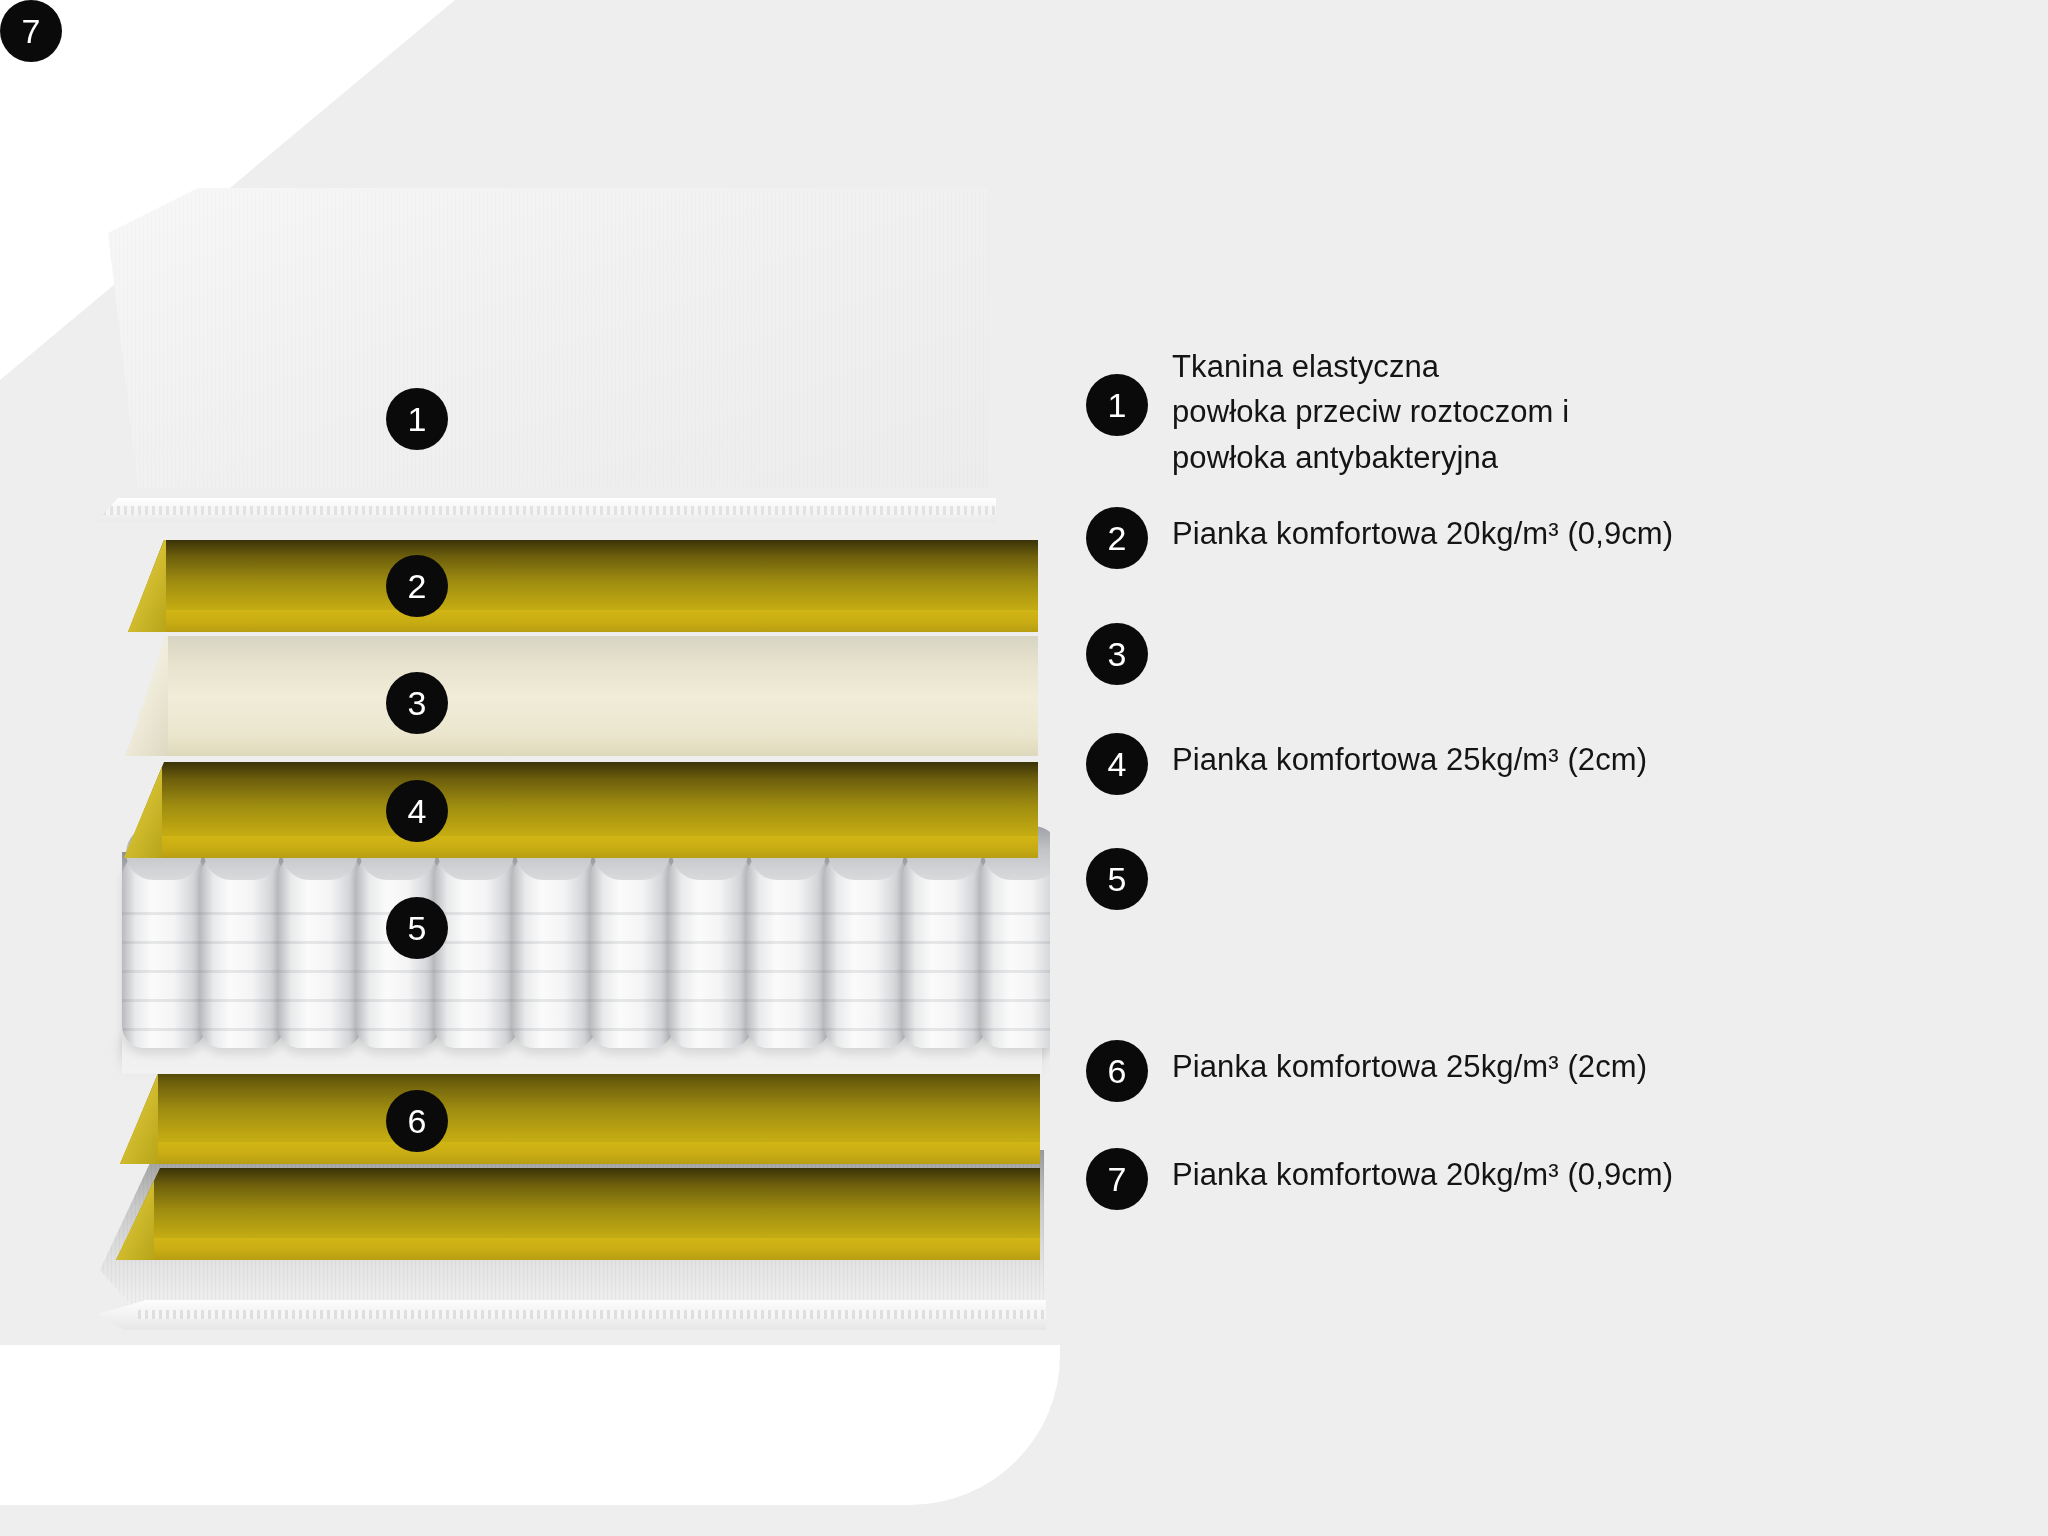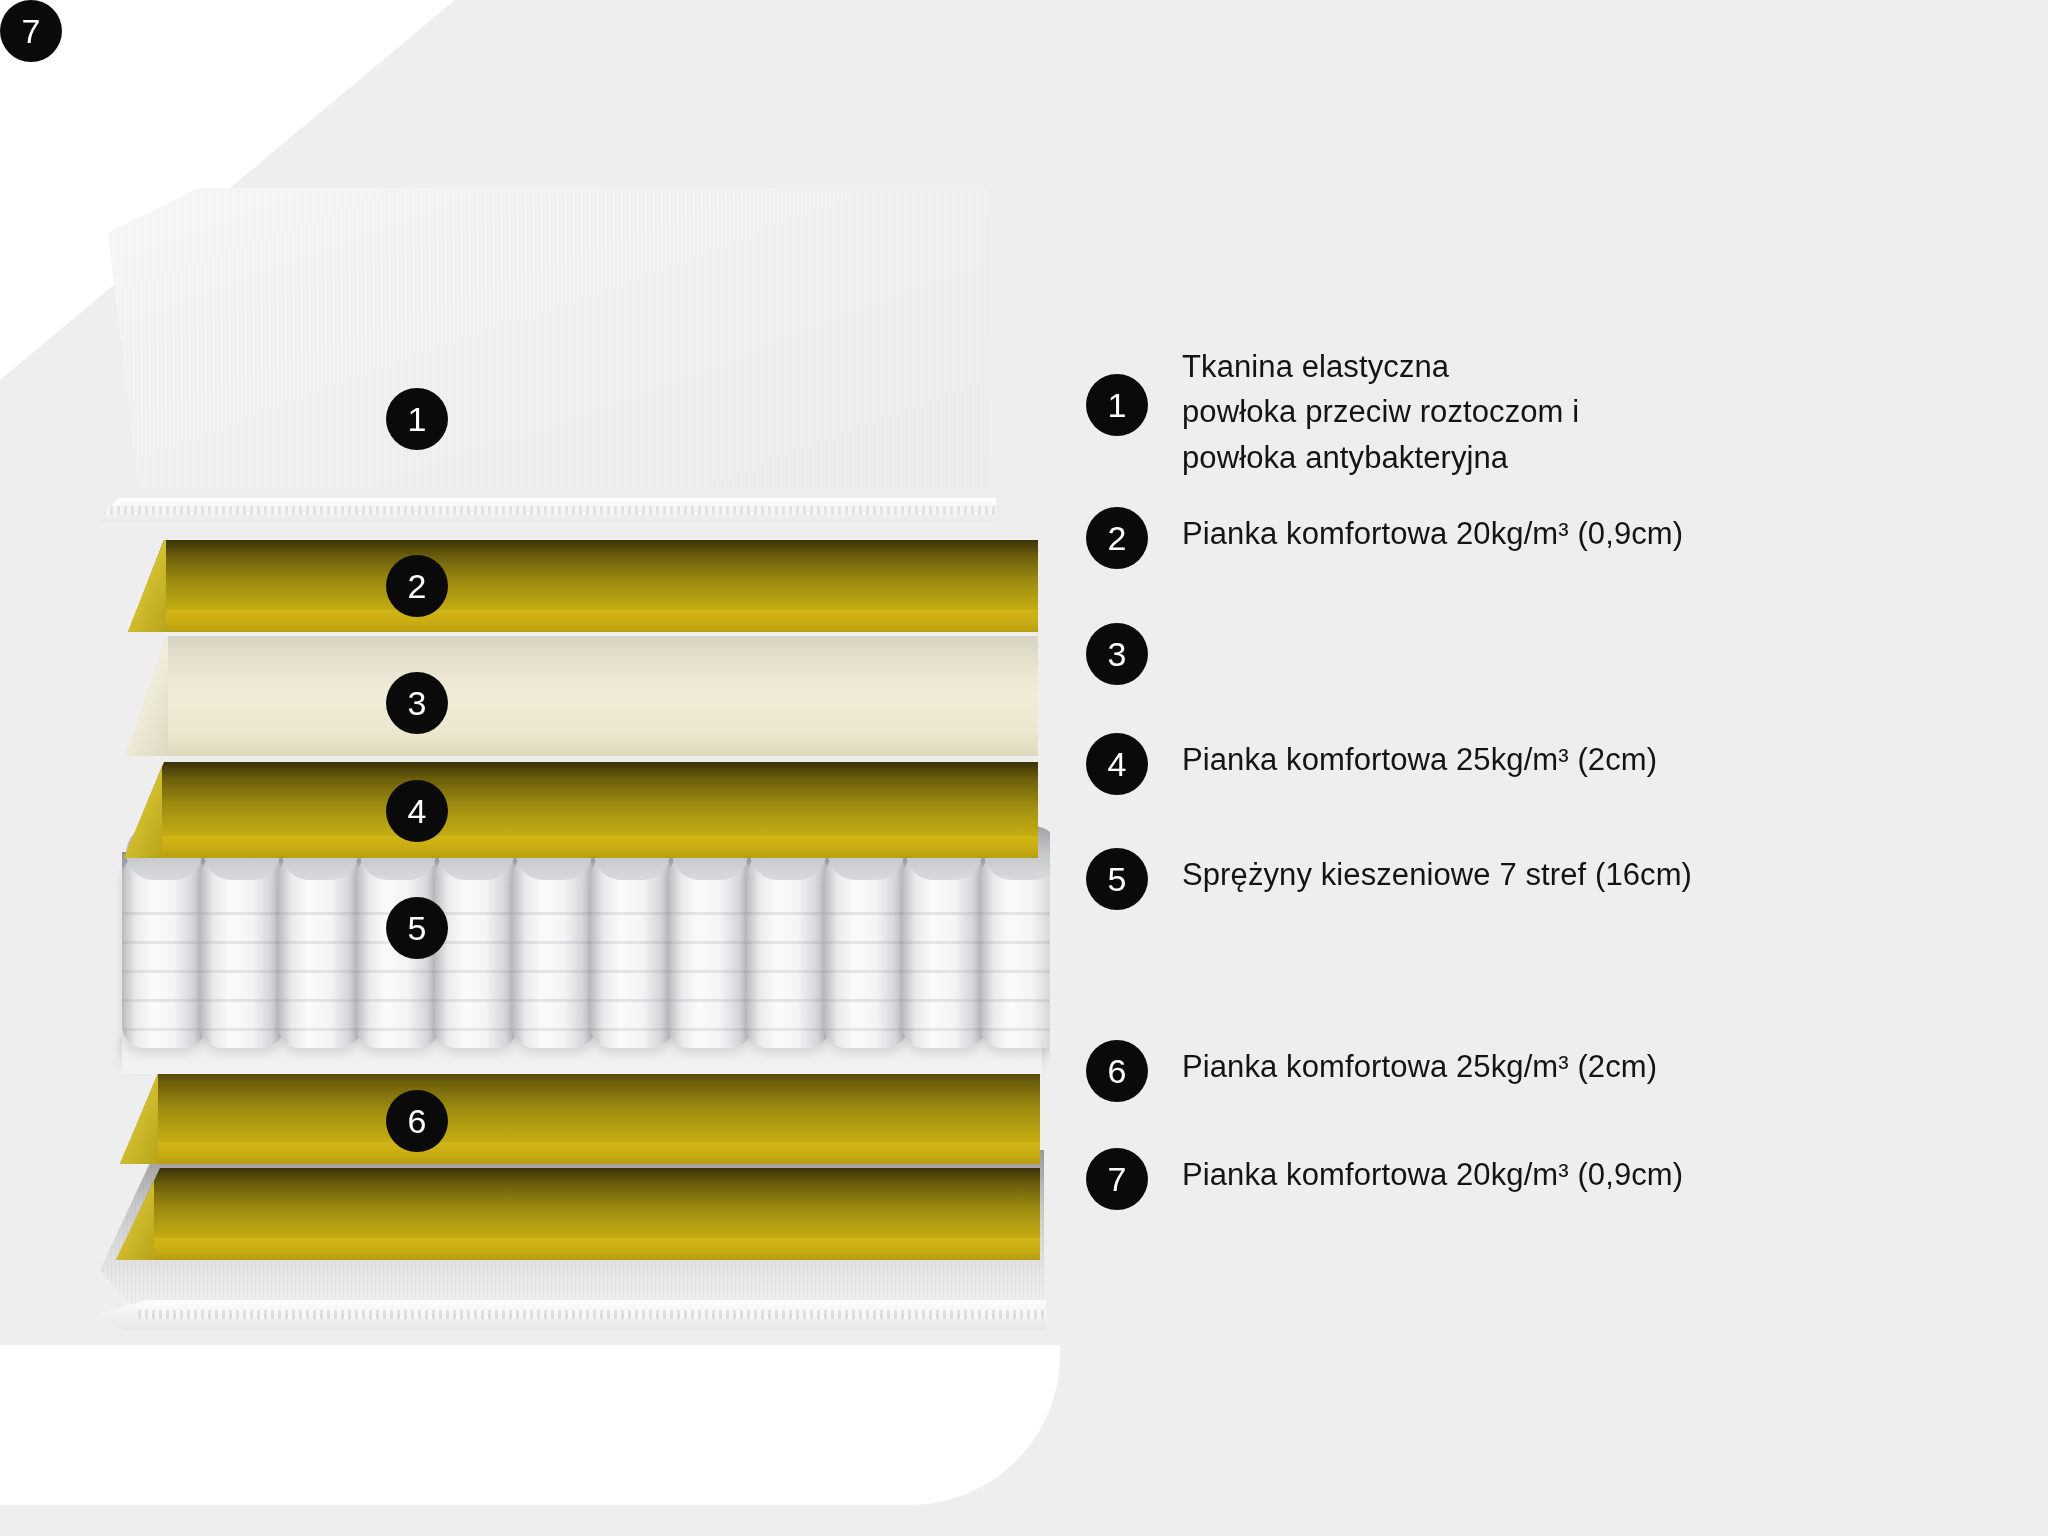--- a/index.html
+++ b/index.html
@@ -182,21 +182,21 @@
   .legend-row{
     position:absolute;left:0;display:flex;align-items:flex-start;
   }
   .legend-badge{
     flex:0 0 auto;width:62px;height:62px;border-radius:50%;
     background:#0a0a0a;color:#ffffff;
     display:flex;align-items:center;justify-content:center;
     font-size:34px;line-height:1;
   }
   .legend-text{
-    margin-left:34px;
+    margin-left:24px;
     color:#141414;
     font-size:31px;
     line-height:1.46;
     white-space:pre-line;
     padding-top:4px;
     letter-spacing:.1px;
   }
   #legend-row-1{top:0px;}
   #legend-row-2{top:167px;}
   #legend-row-3{top:283px;}
@@ -294,21 +294,20 @@
     <div class="legend-badge">3</div>
   </div>
 
   <div class="legend-row" id="legend-row-4">
     <div class="legend-badge">4</div>
     <div class="legend-text">Pianka komfortowa 25kg/m³ (2cm)</div>
   </div>
 
   <div class="legend-row" id="legend-row-5">
     <div class="legend-badge">5</div>
-    <div class="legend-text">Sprężyny kieszeniowe 7 stref (16cm)</div>
   </div>
 
   <div class="legend-row" id="legend-row-6">
     <div class="legend-badge">6</div>
     <div class="legend-text">Pianka komfortowa 25kg/m³ (2cm)</div>
   </div>
 
   <div class="legend-row" id="legend-row-7">
     <div class="legend-badge">7</div>
     <div class="legend-text">Pianka komfortowa 20kg/m³ (0,9cm)</div>

